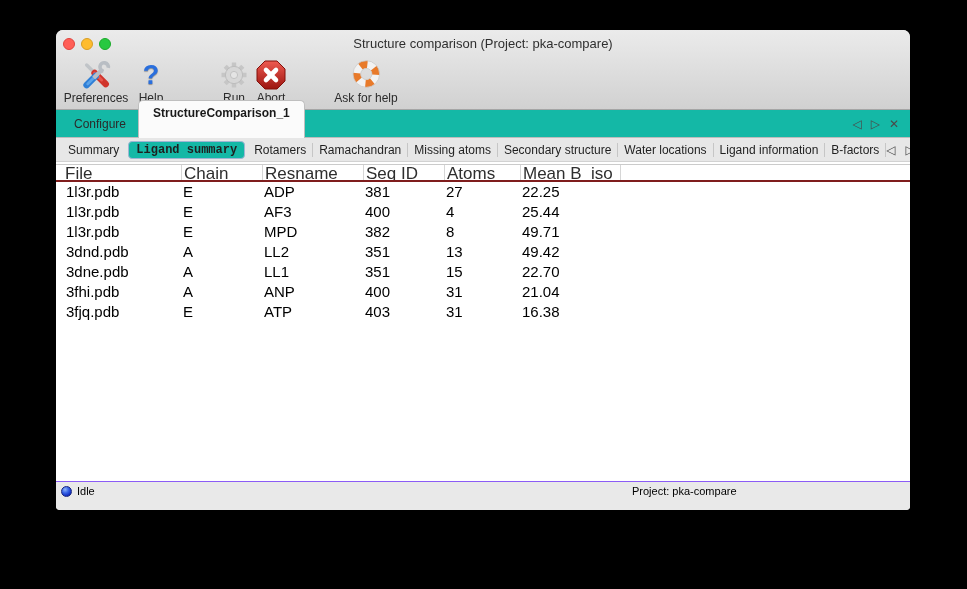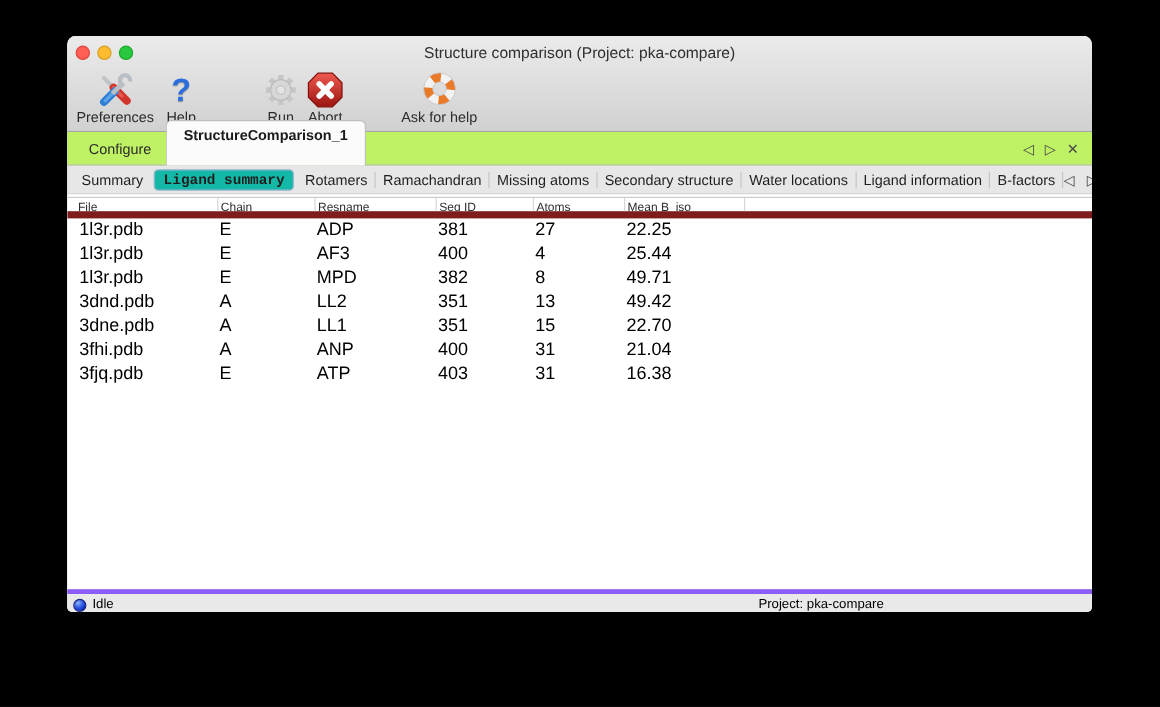--- a/index.html
+++ b/index.html
@@ -22,21 +22,21 @@
 
   .toolbar { position:relative; height:53px; }
   .titem { position:absolute; top:1px; transform:translateX(-50%);
            display:flex; flex-direction:column; align-items:center; }
   .ticon { height:35px; display:flex; align-items:center; justify-content:center; }
   .tlabel { font-size:12px; color:#2b2b2b; line-height:13px; white-space:nowrap; }
   .help-q { font-size:27px; font-weight:bold; color:#2a6fdd; line-height:30px;
             text-shadow:0 1px 1px rgba(0,0,0,0.35); }
 
   
-  .tabrow { height:28px; background:#bef264; border-bottom:1px solid #bdbdbd;
+  .tabrow { height:28px; background:#14b8a6; border-bottom:1px solid #bdbdbd;
             display:flex; align-items:flex-end; flex:none; position:relative; }
   .tab-plain { font-size:12px; color:#2b2b2b; padding:0 12px; line-height:26px;
                margin-left:6px; }
   .tab-selected { font-size:12px; font-weight:bold; color:#1a1a1a;
                   background:#fbfbfb; border:1px solid #bfbfbf; border-bottom:none;
                   border-radius:5px 5px 0 0; padding:0 14px; height:38px;
                   line-height:24px; margin-bottom:-1px; position:relative; z-index:2; }
   .tabnav { margin-left:auto; display:flex; align-items:center; gap:9px;
             padding-right:11px; margin-bottom:6px; font-size:12px; color:#4a4a4a; }
   .tabnav span { cursor:default; }
@@ -48,33 +48,33 @@
   .stab { padding:0 6px; white-space:nowrap; }
   .stab-sel { background:#14b8a6; border:1px solid #9fb6d4; border-radius:4px;
               padding:1px 7px; font-weight:bold; margin:0 3px; white-space:nowrap;font-family:Liberation Mono, monospace; }
   .ssep { width:1px; height:14px; background:#c6c6c6; flex:none; }
   .stabnav { margin-left:auto; display:flex; align-items:center; gap:10px;
              padding-right:9px; font-size:12px; color:#4a4a4a; }
 
   
   .content { flex:1; background:#fff; padding-top:2px; overflow:hidden; }
   .thead { display:flex; height:18px; border-top:1px solid #cbcbcb;
-           border-bottom:6px solid #7f1d1d; font-size:10px; color:#2e2e2e; }
+           border-bottom:2px solid #7f1d1d; font-size:17px; color:#2e2e2e; }
   .th { line-height:17px; padding-left:2px; overflow:hidden; white-space:nowrap; }
   .th.sep { border-left:1px solid #d6d6d6; }
   .c0 { width:125px; } .c1 { width:81px; } .c2 { width:80px; }
   .c3 { width:81px;margin-left:21px; } .c4 { width:76px; } .c5 { width:100px; }
   .cend { flex:1; }
   .th.c0 { padding-left:9px; }
   .tr { display:flex; height:20px; line-height:20px; font-size:15px; color:#000; }
   .td { padding-left:2px; overflow:hidden; white-space:nowrap; }
   .td.c0 { padding-left:10px; }
 
   
-  .statusbar { height:19px; background:#e9e9e9; border-top:4px solid #8b5cf6;
+  .statusbar { height:29px; background:#e9e9e9; border-top:1px solid #8b5cf6;
                position:relative; font-size:11px; color:#000; flex:none; }
   .sphere { position:absolute; left:5px; top:4px; width:11px; height:11px;
             border-radius:50%; border:1px solid #16247e;
             background:radial-gradient(circle at 35% 28%, #8fb4f8 0%, #3a66e8 38%, #1330c4 72%, #0a1d8a 100%); }
   .status-text { position:absolute; left:21px; top:0; line-height:18px; }
   .project-text { position:absolute; left:576px; top:0; line-height:18px; }
 </style>
 </head>
 <body>
 

